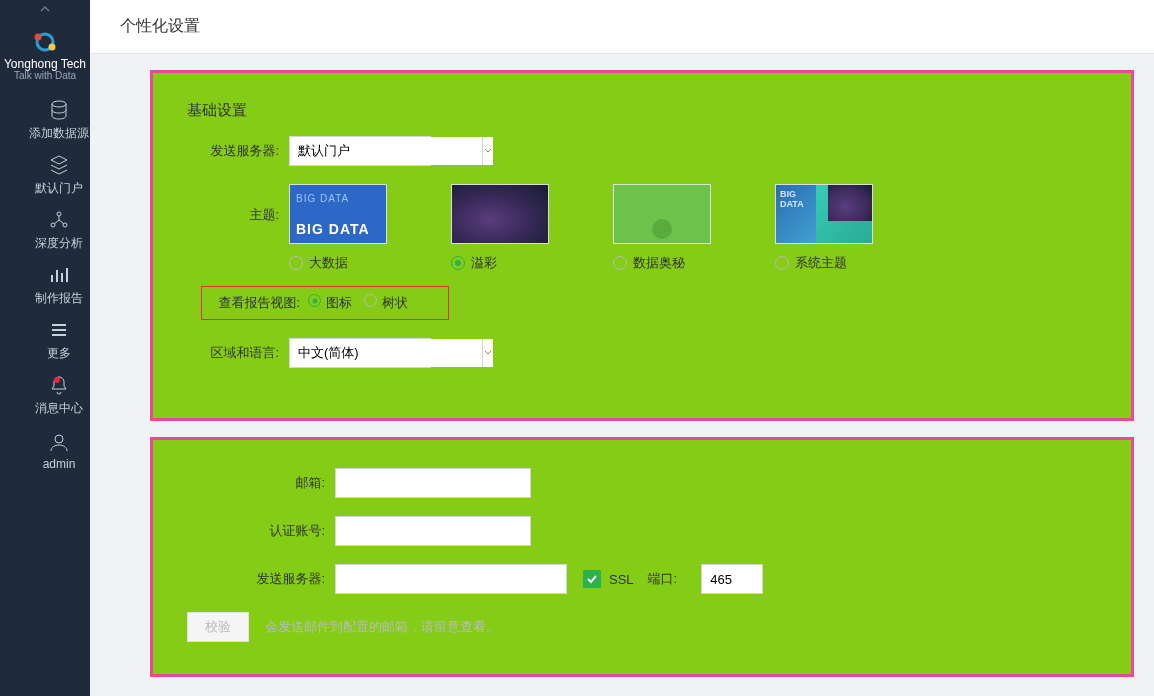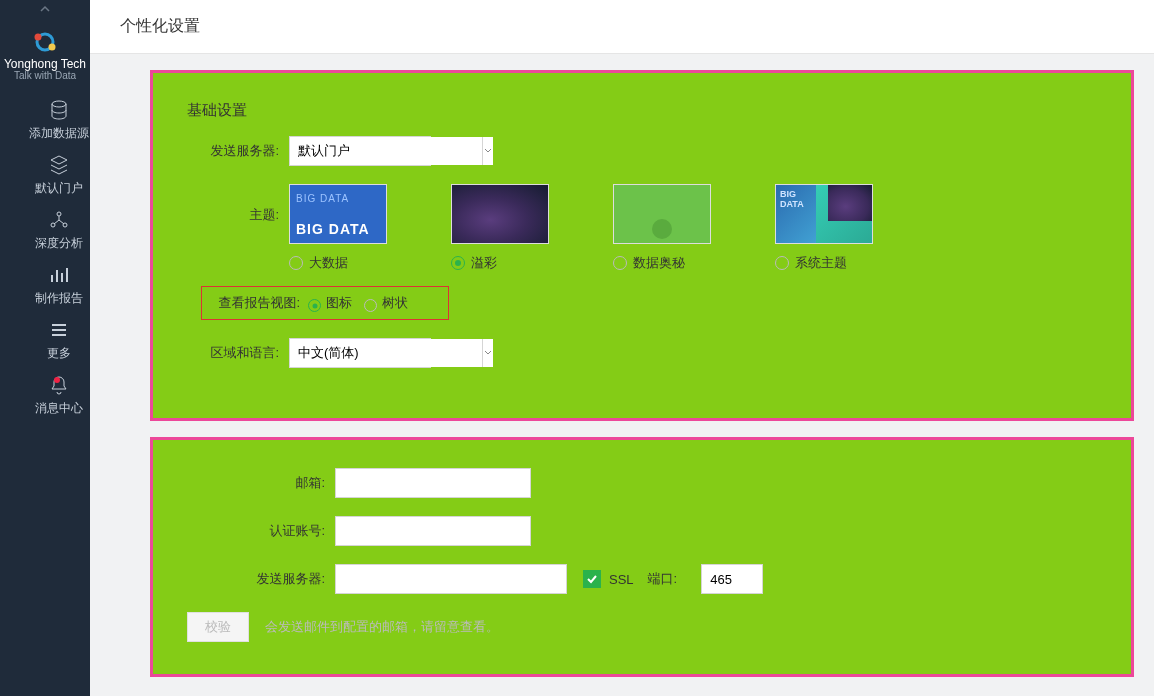--- a/index.html
+++ b/index.html
@@ -55,21 +55,21 @@
 .theme-radio { display: flex; align-items: center; gap: 6px; }
 .theme-radio .circle { width: 14px; height: 14px; border: 1px solid #bbb; border-radius: 50%; position: relative; }
 .theme-radio.selected .circle { border-color:#2bb24c; }
 .theme-radio.selected .circle::after { content:''; position:absolute; left:50%; top:50%; transform:translate(-50%,-50%); width:6px; height:6px; background:#2bb24c; border-radius:50%; }
 
 
 .highlight-row { display: flex; align-items: center; margin-bottom: 18px; }
 .highlight-box { border: 1px solid #d33; padding: 6px 10px; display: flex; align-items: center; width: 248px; height: 34px; margin-left: -44px; }
 .highlight-box .inner-label { width: 96px; text-align: right; padding-right: 8px; }
 .radio-group { display: flex; gap: 12px; }
-.radio-opt { display:flex; align-items:flex-end; gap:5px; cursor:pointer; }
+.radio-opt { display:flex; align-items:flex-start; gap:5px; cursor:pointer; }
 .radio-opt .circle { width:13px; height:13px; border:1px solid #bbb; border-radius:50%; position:relative; }
 .radio-opt.selected .circle { border-color:#2bb24c; }
 .radio-opt.selected .circle::after { content:''; position:absolute; left:50%; top:50%; transform:translate(-50%,-50%); width:5px; height:5px; background:#2bb24c; border-radius:50%; }
 
 
 .text-input { height: 30px; border: 1px solid #d5d5d5; padding: 0 8px; font-size: 13px; outline: none; }
 .w196 { width: 196px; }
 .w232 { width: 232px; }
 .w62 { width: 62px; text-align: left; }
 .checkbox { width: 18px; height: 18px; background: #2bb24c; display:flex; align-items:center; justify-content:center; margin: 0 8px 0 16px; }
@@ -147,20 +147,29 @@
     </div>
     <div class="nav-item has-dot">
       <div class="icon">
           <svg width="22" height="22" viewBox="0 0 22 22">
             <path d="M11 3a5 5 0 015 5v4l2 3H4l2-3V8a5 5 0 015-5z M9 18a2 2 0 004 0" stroke="#c7d0da" fill="none"></path>
           </svg>
         </div>
       <span class="dot"></span>
       <div class="label">消息中心</div>
     </div>
+    <div class="nav-item">
+      <div class="icon">
+          <svg width="22" height="22" viewBox="0 0 22 22">
+            <circle cx="11" cy="8" r="4" stroke="#c7d0da" fill="none"></circle>
+            <path d="M3 20c0-4 4-6 8-6s8 2 8 6" stroke="#c7d0da" fill="none"></path>
+          </svg>
+        </div>
+      <div class="label">admin</div>
+    </div>
   </div>
 </div>
 
 <div class="main">
   <div class="topbar">
     <span>个性化设置</span>
   </div>
   <div class="content">
 
     <div class="card">

